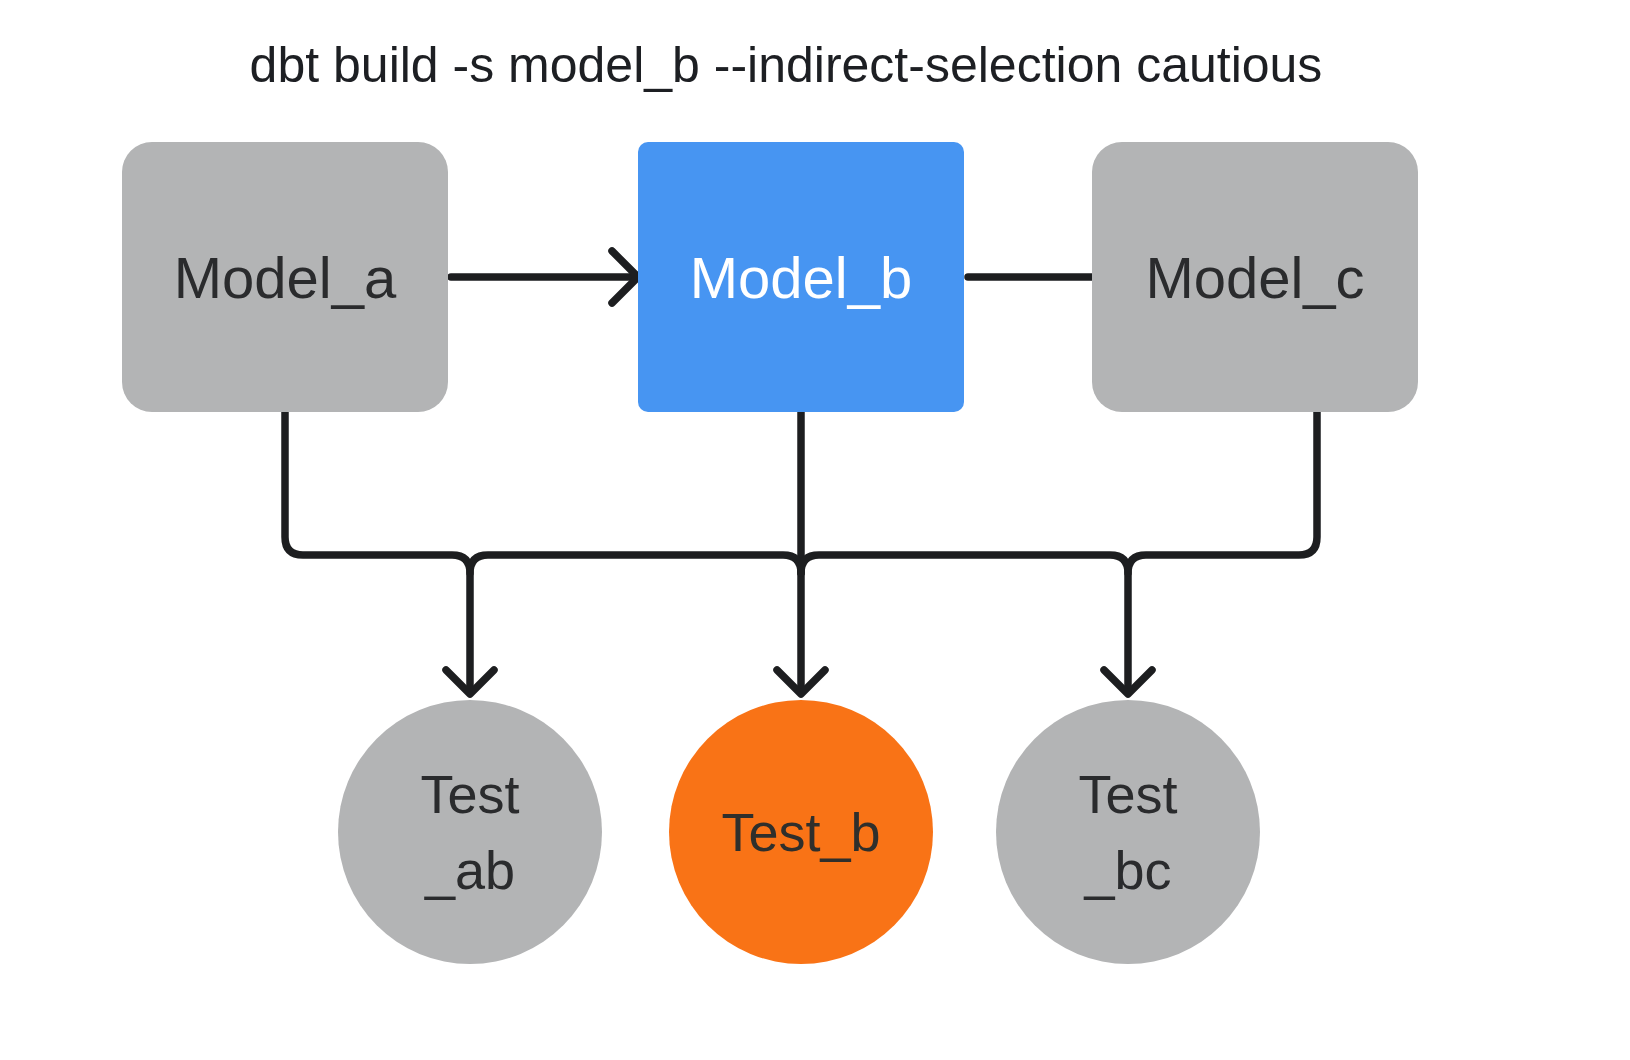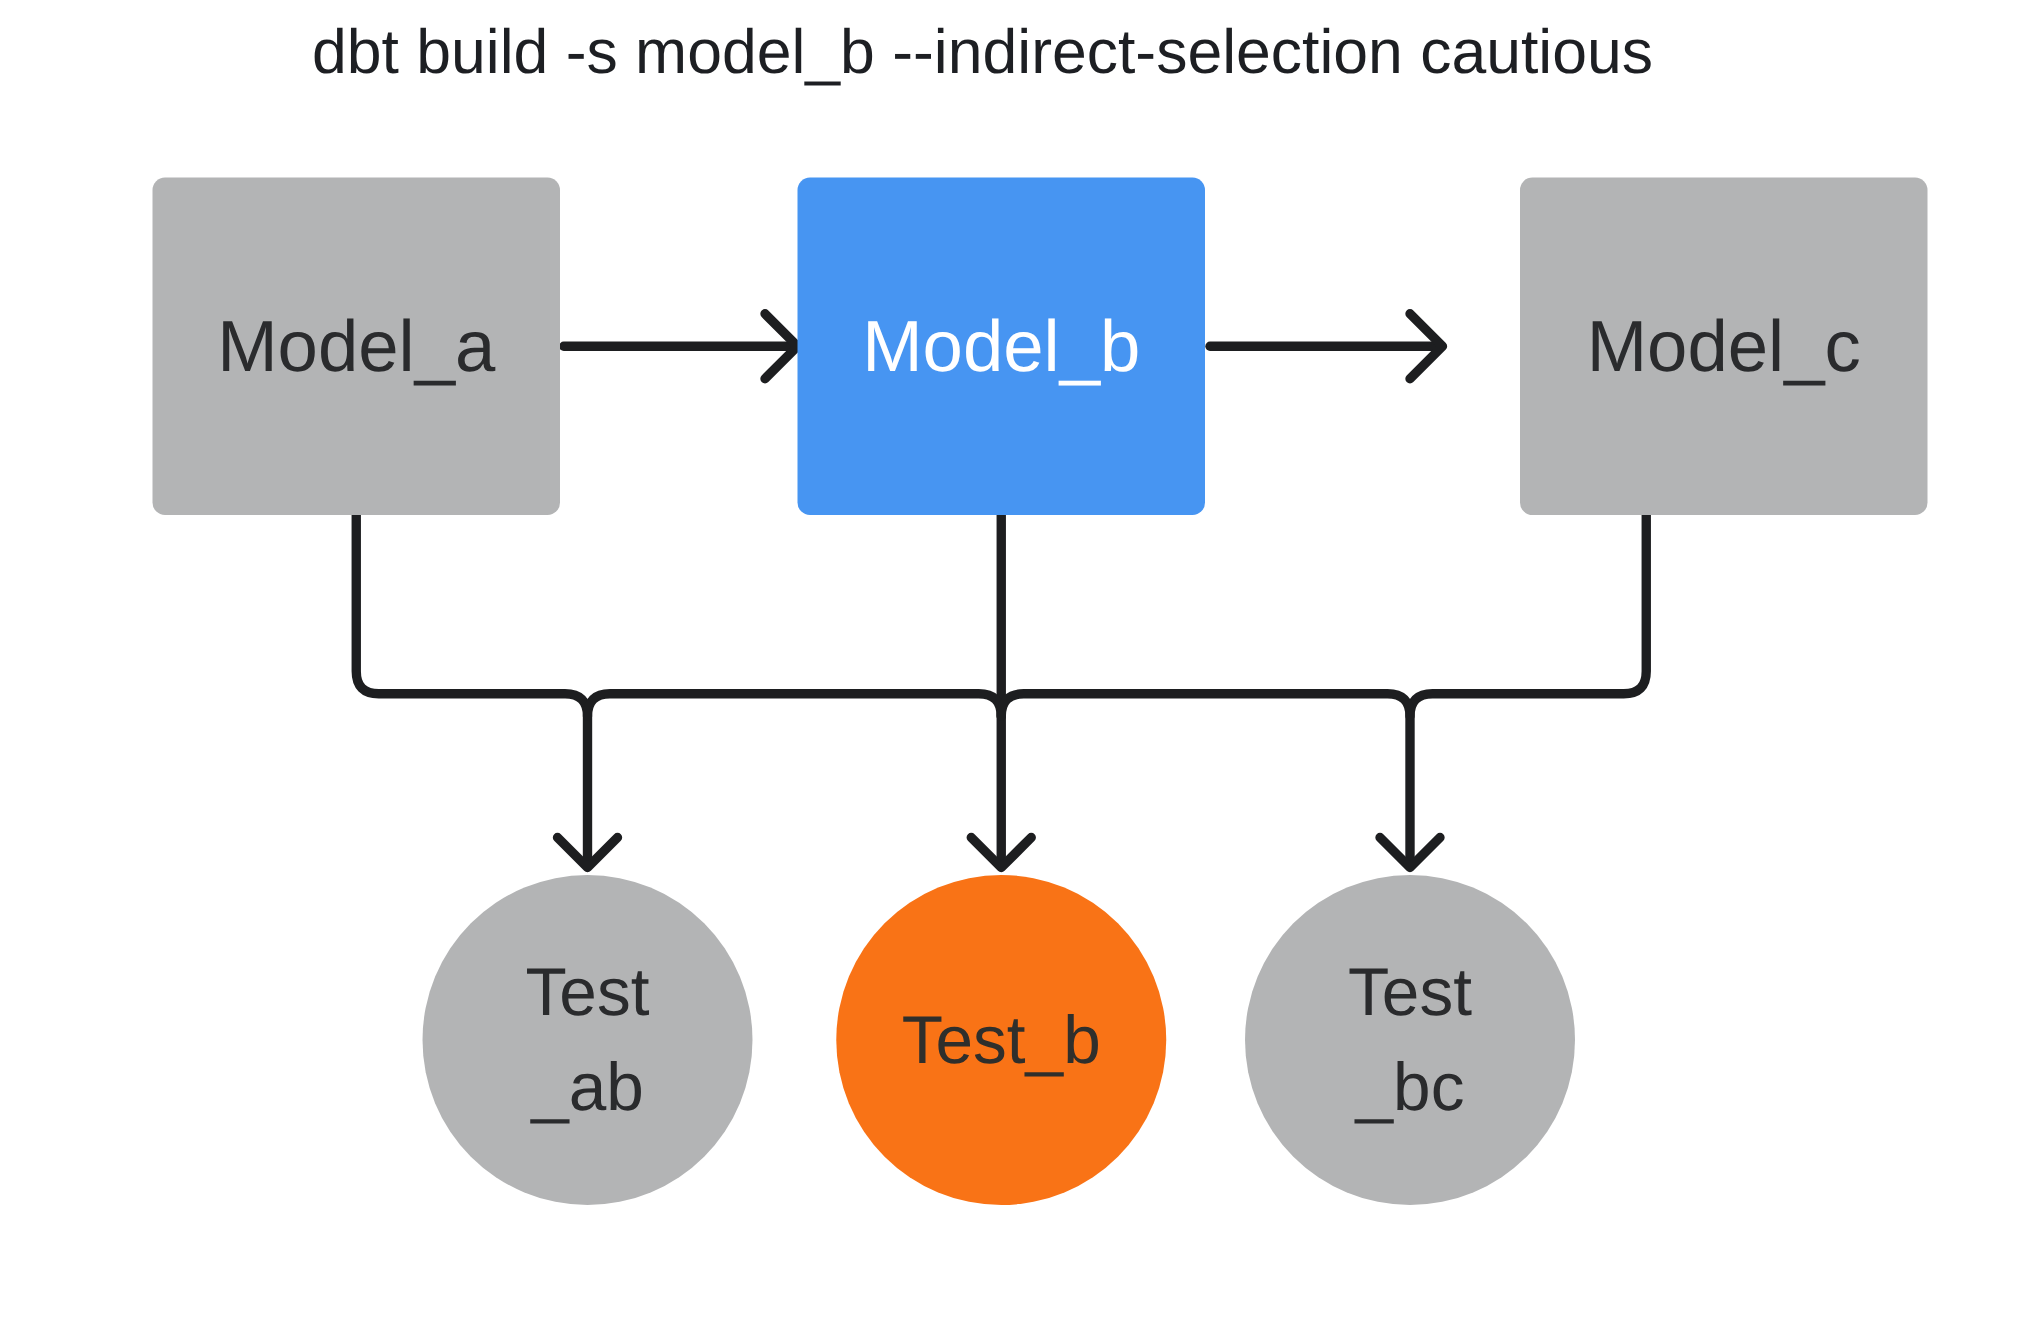--- a/index.html
+++ b/index.html
@@ -10,21 +10,21 @@
   }
   .canvas {
     position: relative;
     width: 1630px;
     height: 1060px;
     background: #ffffff;
     overflow: hidden;
   }
   .title {
     position: absolute;
-    top: 16px;
+    top: 40px;
     left: 786px;
     transform: translateX(-50%);
     white-space: nowrap;
     font-size: 50px;
     font-weight: 500;
     color: #1d1f23;
     line-height: 1;
   }
   .connectors {
     position: absolute;
@@ -48,22 +48,22 @@
   .model-node {
     top: 142px;
     width: 326px;
     height: 270px;
     border-radius: 10px;
     font-size: 58px;
     font-weight: 500;
   }
   .model-a { left: 122px; }
   .model-b { left: 638px; }
-  .model-c { left: 1216px; align-items: center; }
-  .fill-gray   { background: #b3b4b5; color: #2a2b2d; }
+  .model-c { left: 1092px; align-items: center; }
+  .fill-gray   { background: #b3b4b5; color: #2a2b2d; border-radius: 30px; }
   .fill-blue   { background: #4795f2; color: #ffffff; }
   .fill-yellow { background: #f97316; color: #2f2f2c; }
   .test-node {
     top: 700px;
     width: 264px;
     height: 264px;
     border-radius: 50%;
     font-size: 54px;
     font-weight: 500;
     flex-direction: column;

